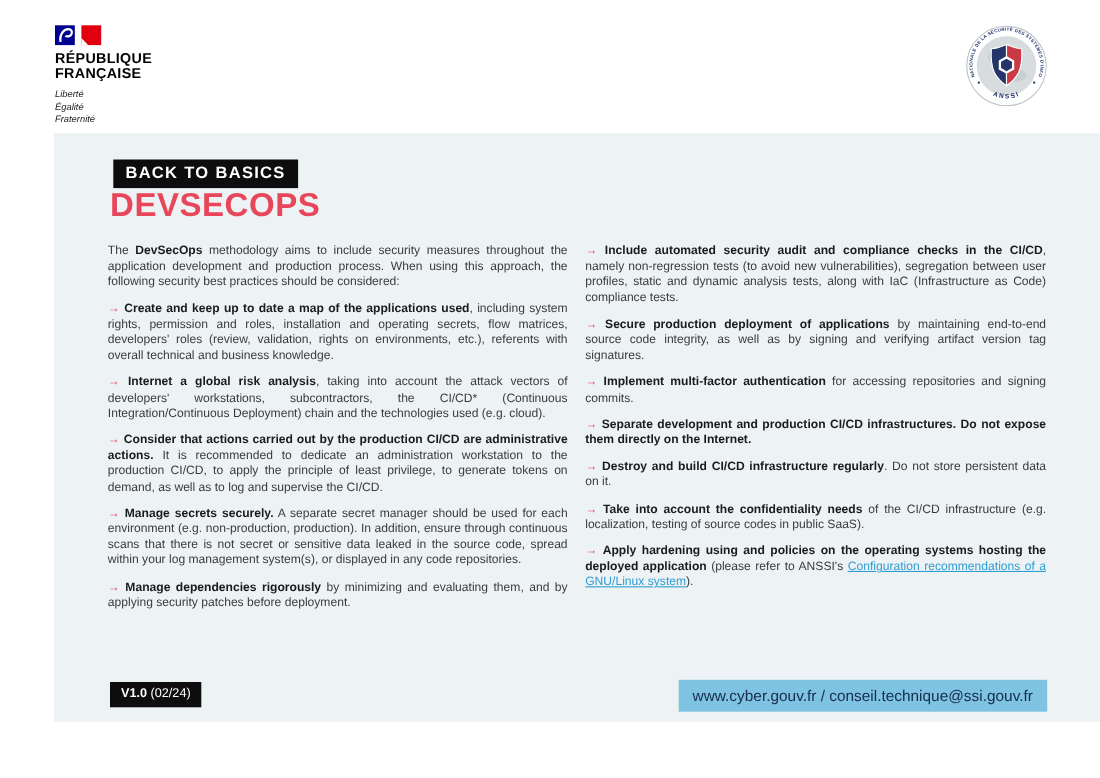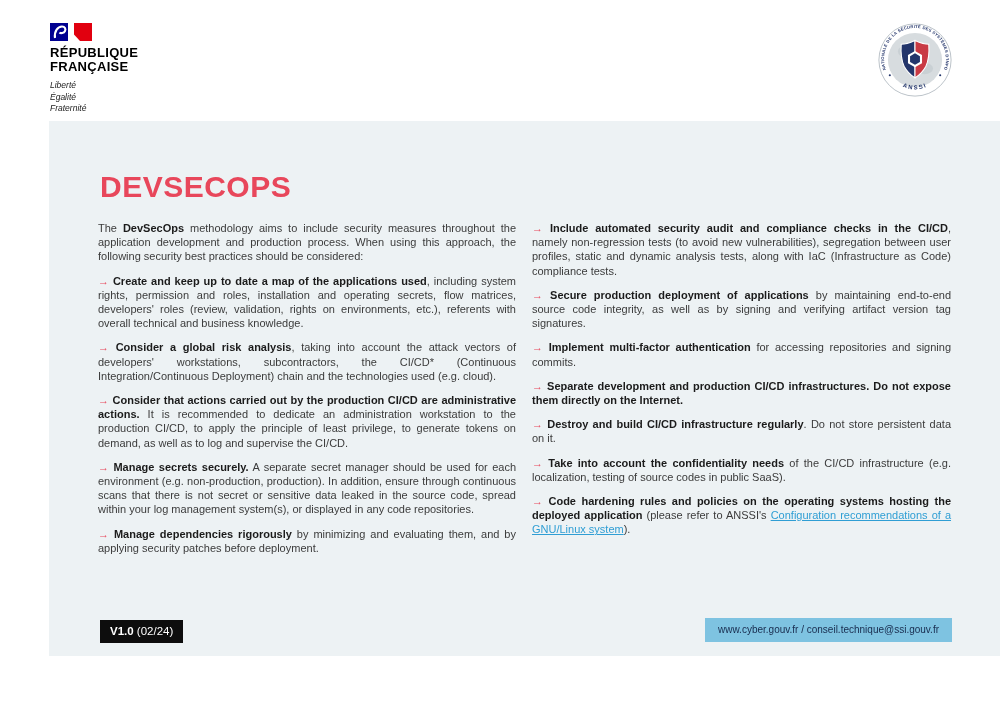--- a/index.html
+++ b/index.html
@@ -29,21 +29,21 @@
   .para.footnote{margin-top:24px;}
   .arrow{color:#e8475b;font-weight:700;}
   .bold{font-weight:700;color:#1b1b1b;}
   .normal{}
   .link{color:#2f9ed4;text-decoration:underline;}
   
   .version-badge{position:absolute;left:51px;top:499px;background:#0d0d0d;color:#fff;
                  font-size:11.5px;padding:5px 10px 6px 10px;white-space:pre;}
   .version-badge .v{font-weight:700;}
   .contact-badge{position:absolute;right:48px;top:497px;background:#7ec3e1;color:#182c4e;
-                 font-size:10px;font-weight:500;padding:6px 13px 7px 13px;}
+                 font-size:14px;font-weight:500;padding:6px 13px 7px 13px;}
 </style>
 </head>
 <body>
 
 <div class="marianne">
   <svg class="flag" width="45" height="20" viewBox="0 0 45 20">
     <rect x="0" y="1" width="18" height="18" fill="#000091"></rect>
     <path d="M5,16 C4,9 8,4.5 12,4.5 C15,4.5 16,7 15,9 C14,11.3 10.5,11.5 9.5,10.5" stroke="#ffffff" stroke-width="2.1" fill="none"></path>
     <rect x="24" y="1" width="18" height="18" fill="#e1000f"></rect>
     <polygon points="24,19 30,19 24,12.5" fill="#ffffff"></polygon>
@@ -78,36 +78,37 @@
   <circle cx="66.5" cy="56" r="1.1" fill="#23356b"></circle>
   <g>
     <path d="M40,19.5 Q31,23.5 25.5,23.5 Q24.5,38 28.5,46.5 Q32.5,54 40,58.8 Z" fill="#23356b" stroke="#ffffff" stroke-width="1.1"></path>
     <path d="M40,19.5 Q49,23.5 54.5,23.5 Q55.5,38 51.5,46.5 Q47.5,54 40,58.8 Z" fill="#c93a44" stroke="#ffffff" stroke-width="1.1"></path>
     <polygon points="40,30.5 47.4,34.8 47.4,43.3 40,47.5 32.6,43.3 32.6,34.8" fill="#ffffff"></polygon>
     <polygon points="40,33 45.2,36 45.2,42 40,45 34.8,42 34.8,36" fill="#23356b"></polygon>
   </g>
 </svg>
 
 <div class="panel">
+  <div class="kicker">BACK TO BASICS</div>
   <div class="doc-title">DEVSECOPS</div>
 
   <div class="col" id="col-left">
       <p class="para"><span class="normal">The </span><span class="bold">DevSecOps</span><span class="normal"> methodology aims to include security measures throughout the application development and production process. When using this approach, the following security best practices should be considered:</span></p>
       <p class="para"><span class="arrow">→&nbsp;</span><span class="bold">Create and keep up to date a map of the applications used</span><span class="normal">, including system rights, permission and roles, installation and operating secrets, flow matrices, developers' roles (review, validation, rights on environments, etc.), referents with overall technical and business knowledge.</span></p>
-      <p class="para"><span class="arrow">→&nbsp;</span><span class="bold">Consider a global risk analysis</span><span class="normal">, taking into account the attack vectors of developers' workstations, subcontractors, the CI/CD* (Continuous Integration/Continuous Deployment) chain and the technologies used (e.g. cloud).</span></p>
+      <p class="para"><span class="arrow">→&nbsp;</span><span class="bold">Internet a global risk analysis</span><span class="normal">, taking into account the attack vectors of developers' workstations, subcontractors, the CI/CD* (Continuous Integration/Continuous Deployment) chain and the technologies used (e.g. cloud).</span></p>
       <p class="para"><span class="arrow">→&nbsp;</span><span class="bold">Consider that actions carried out by the production CI/CD are administrative actions.</span><span class="normal"> It is recommended to dedicate an administration workstation to the production CI/CD, to apply the principle of least privilege, to generate tokens on demand, as well as to log and supervise the CI/CD.</span></p>
       <p class="para"><span class="arrow">→&nbsp;</span><span class="bold">Manage secrets securely.</span><span class="normal"> A separate secret manager should be used for each environment (e.g. non-production, production). In addition, ensure through continuous scans that there is not secret or sensitive data leaked in the source code, spread within your log management system(s), or displayed in any code repositories.</span></p>
       <p class="para"><span class="arrow">→&nbsp;</span><span class="bold">Manage dependencies rigorously</span><span class="normal"> by minimizing and evaluating them, and by applying security patches before deployment.</span></p>
     </div>
   <div class="col" id="col-right">
       <p class="para"><span class="arrow">→&nbsp;</span><span class="bold">Include automated security audit and compliance checks in the CI/CD</span><span class="normal">, namely non-regression tests (to avoid new vulnerabilities), segregation between user profiles, static and dynamic analysis tests, along with IaC (Infrastructure as Code) compliance tests.</span></p>
       <p class="para"><span class="arrow">→&nbsp;</span><span class="bold">Secure production deployment of applications</span><span class="normal"> by maintaining end-to-end source code integrity, as well as by signing and verifying artifact version tag signatures.</span></p>
       <p class="para"><span class="arrow">→&nbsp;</span><span class="bold">Implement multi-factor authentication</span><span class="normal"> for accessing repositories and signing commits.</span></p>
       <p class="para"><span class="arrow">→&nbsp;</span><span class="bold">Separate development and production CI/CD infrastructures. Do not expose them directly on the Internet.</span></p>
       <p class="para"><span class="arrow">→&nbsp;</span><span class="bold">Destroy and build CI/CD infrastructure regularly</span><span class="normal">. Do not store persistent data on it.</span></p>
       <p class="para"><span class="arrow">→&nbsp;</span><span class="bold">Take into account the confidentiality needs</span><span class="normal"> of the CI/CD infrastructure (e.g. localization, testing of source codes in public SaaS).</span></p>
-      <p class="para"><span class="arrow">→&nbsp;</span><span class="bold">Code hardening rules and policies on the operating systems hosting the deployed application</span><span class="normal"> (please refer to ANSSI's </span><a href="#" class="link">Configuration recommendations of a GNU/Linux system</a><span class="normal">).</span></p>
+      <p class="para"><span class="arrow">→&nbsp;</span><span class="bold">Apply hardening using and policies on the operating systems hosting the deployed application</span><span class="normal"> (please refer to ANSSI's </span><a href="#" class="link">Configuration recommendations of a GNU/Linux system</a><span class="normal">).</span></p>
     </div>
 
   <div class="version-badge"><span class="v">V1.0</span><span> (02/24)</span></div>
 
   <div class="contact-badge">www.cyber.gouv.fr / conseil.technique@ssi.gouv.fr</div>
 </div>
 
 </body></html>

